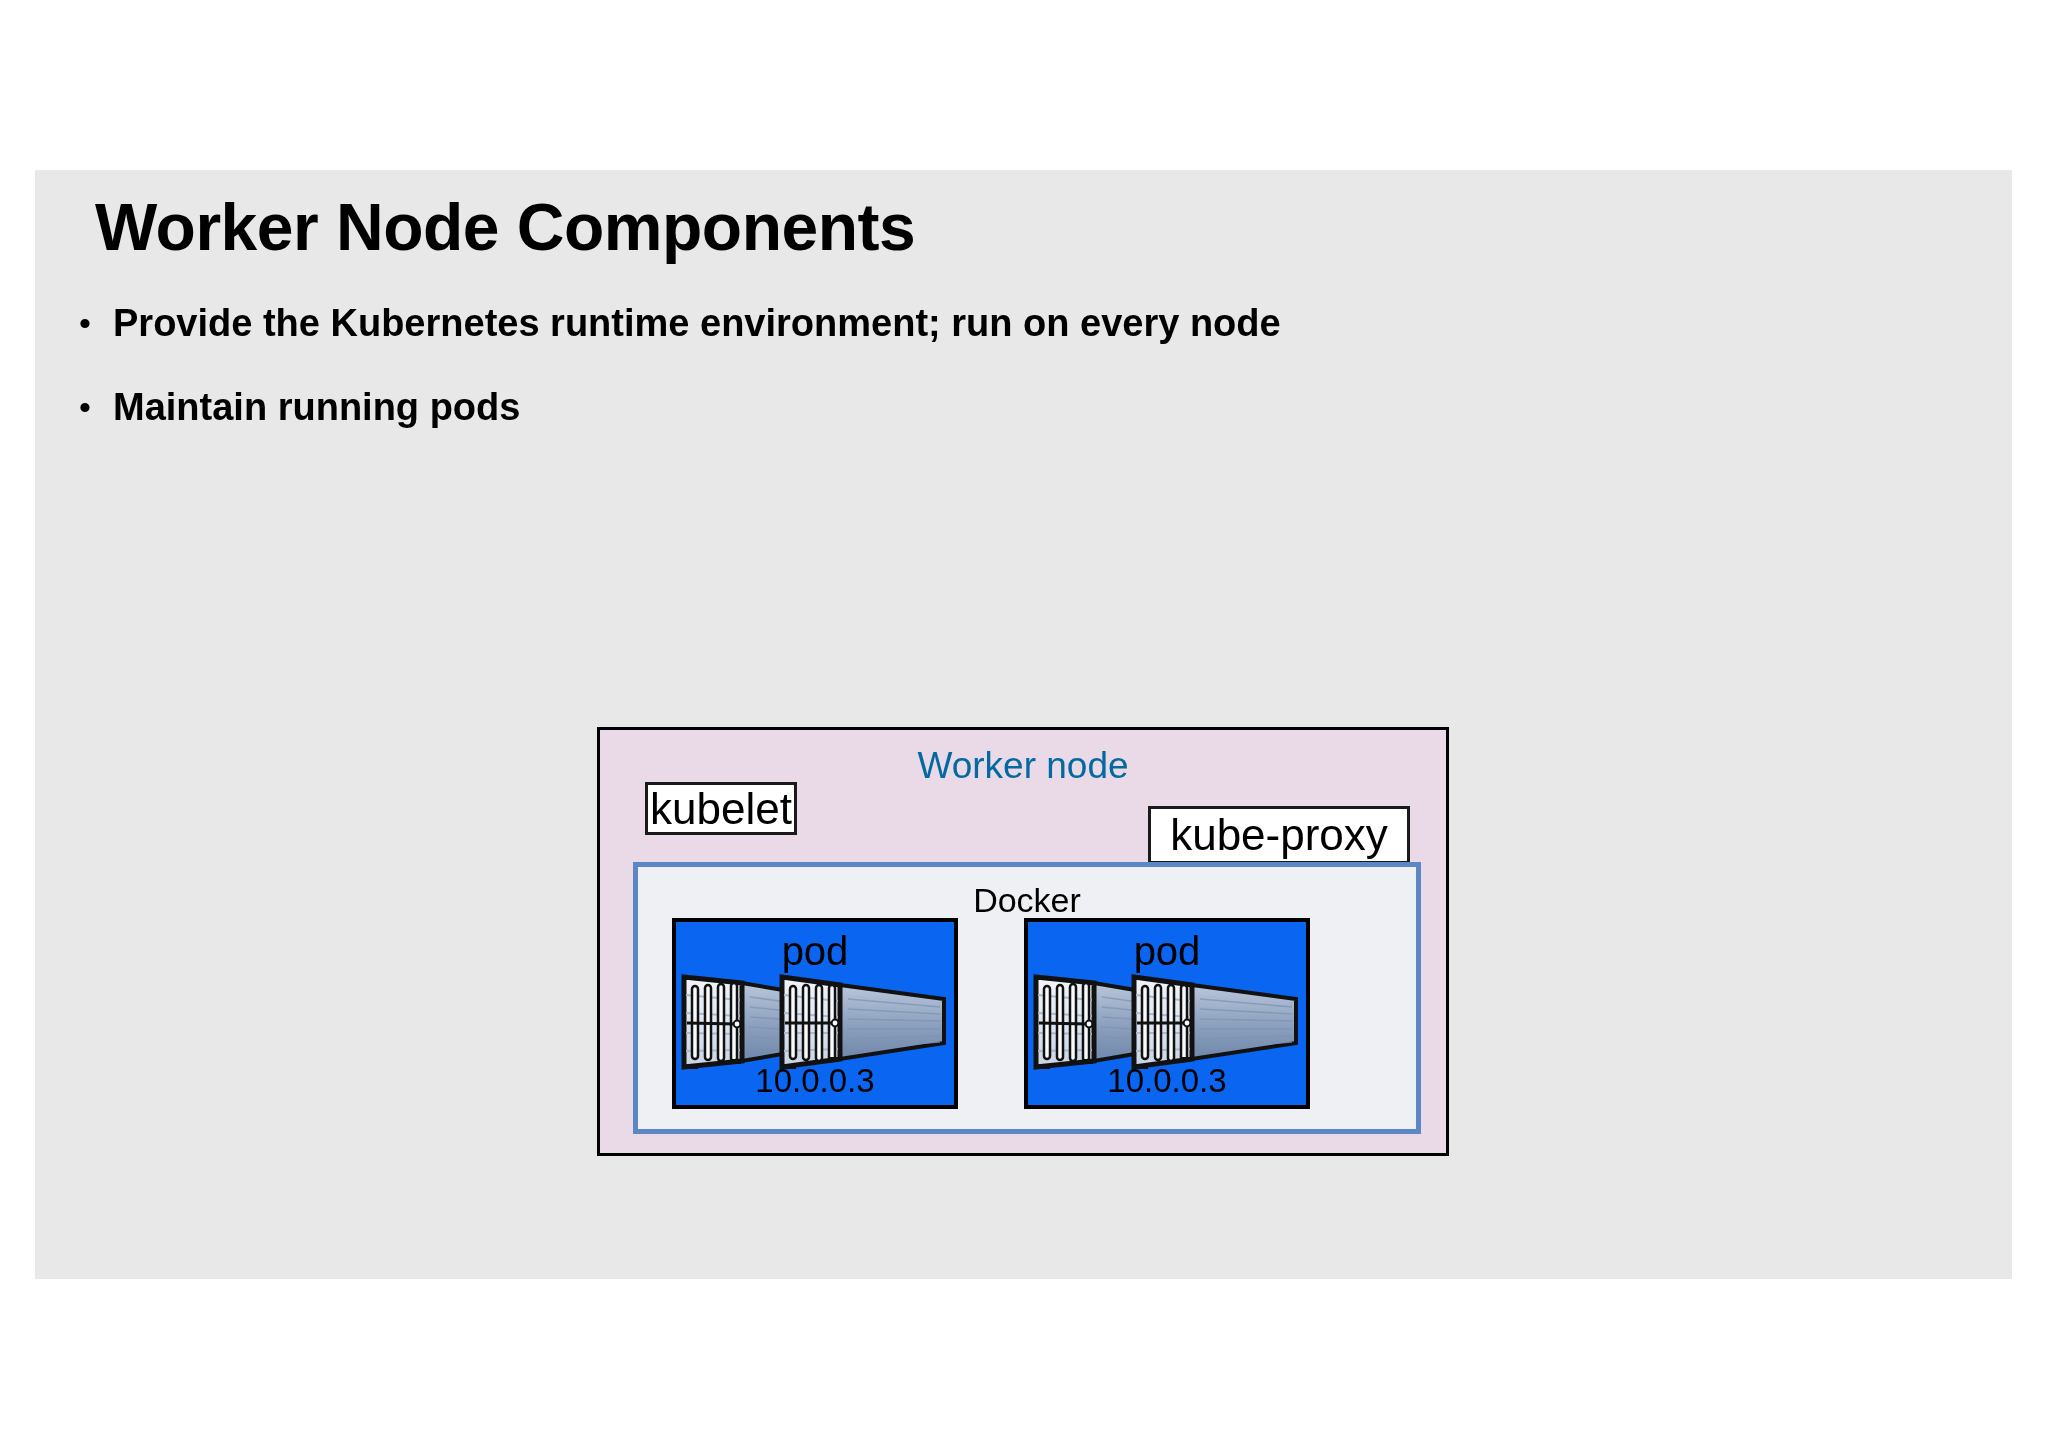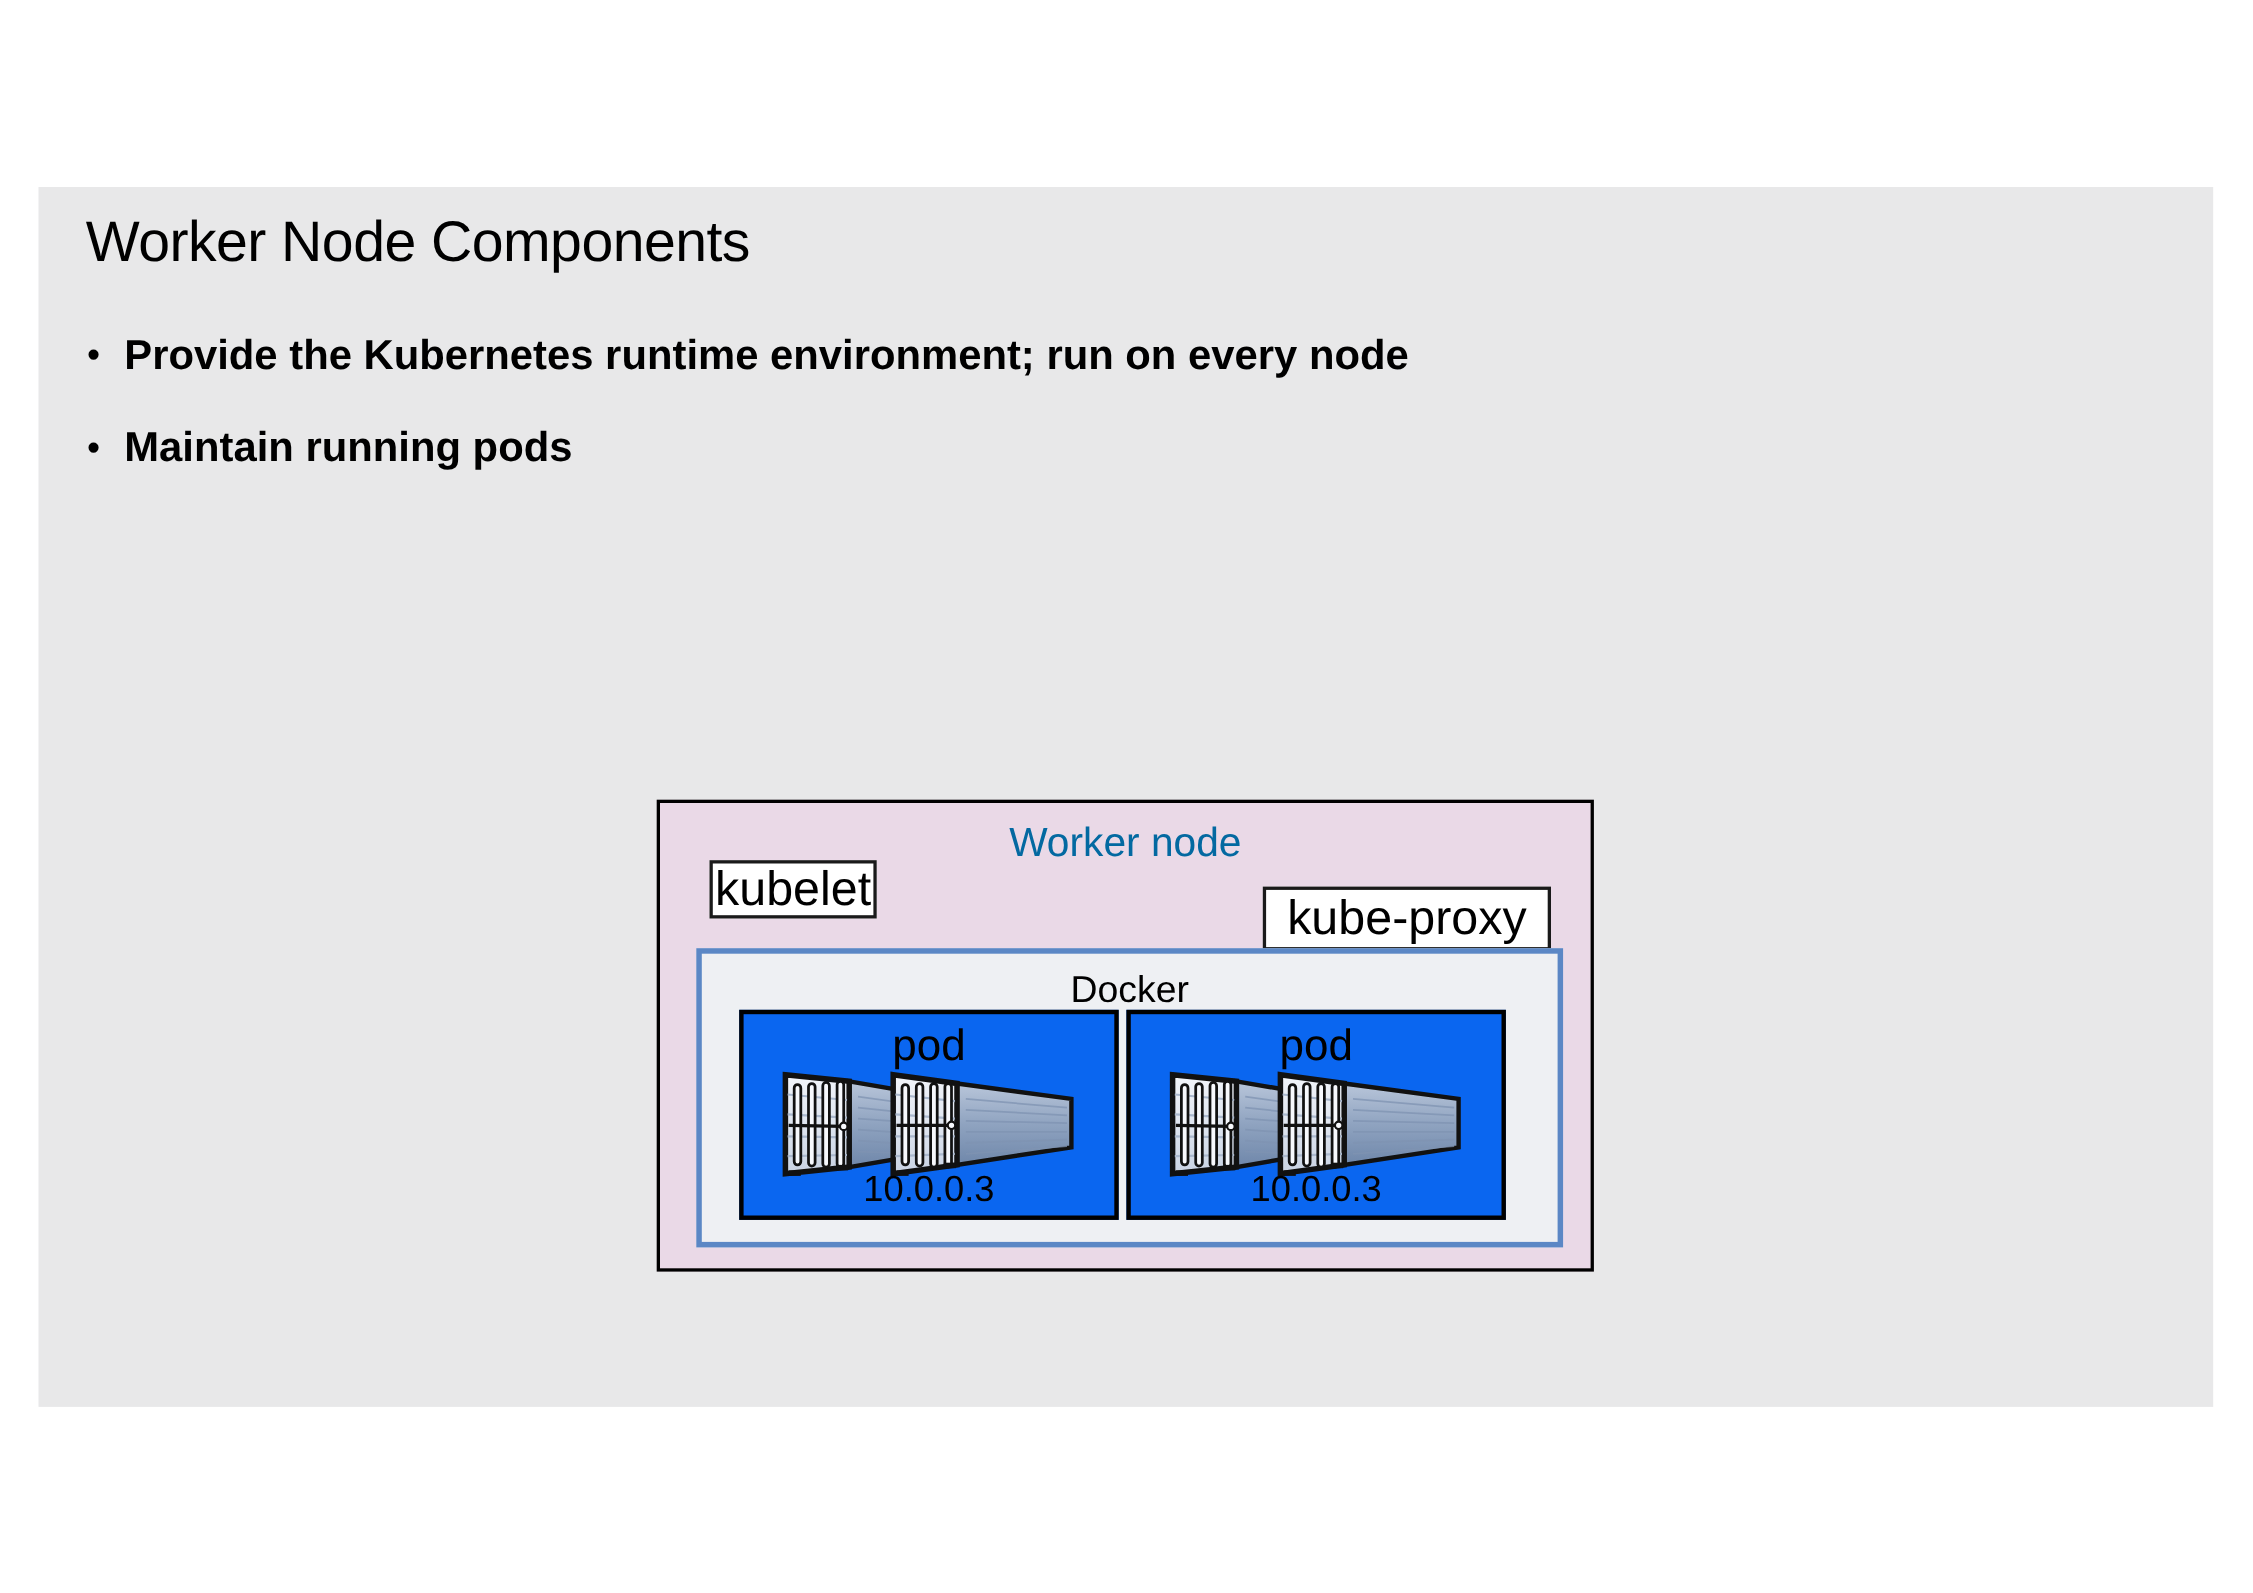--- a/index.html
+++ b/index.html
@@ -22,26 +22,26 @@
     position: absolute;
     left: 35px;
     top: 170px;
     width: 1977px;
     height: 1109px;
     background: #e8e8e9;
   }
 
   .slide-title {
     position: absolute;
-    left: 43px;
+    left: 60px;
     top: 24px;
-    font-size: 52px;
+    font-size: 66px;
     line-height: 1.0;
     color: #000000;
-    font-weight: 400;
+    font-weight: 700;
     letter-spacing: -0.5px;
     white-space: nowrap;
   }
 
   .bullet-list {
     position: absolute;
     left: 44px;
     top: 130px;
     width: 1700px;
   }
@@ -136,21 +136,21 @@
     text-align: center;
     font-size: 34px;
     line-height: 38px;
     color: #000000;
   }
 
   
   .pod-box {
     position: absolute;
     top: 51px;
-    width: 345px;
+    width: 286px;
     height: 191px;
     background: #0a66f0;
     border: 4px solid #000000;
     box-sizing: border-box;
   }
   .pod-left  { left: 34px; }
   .pod-right { left: 386px; }
 
   .pod-label {
     position: absolute;

